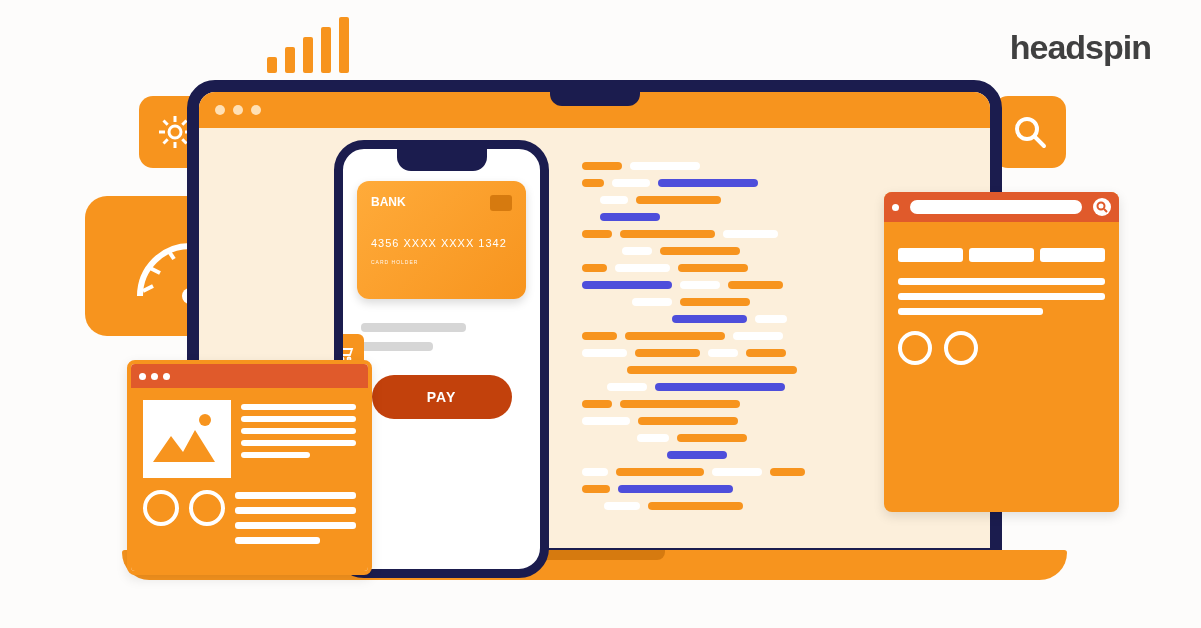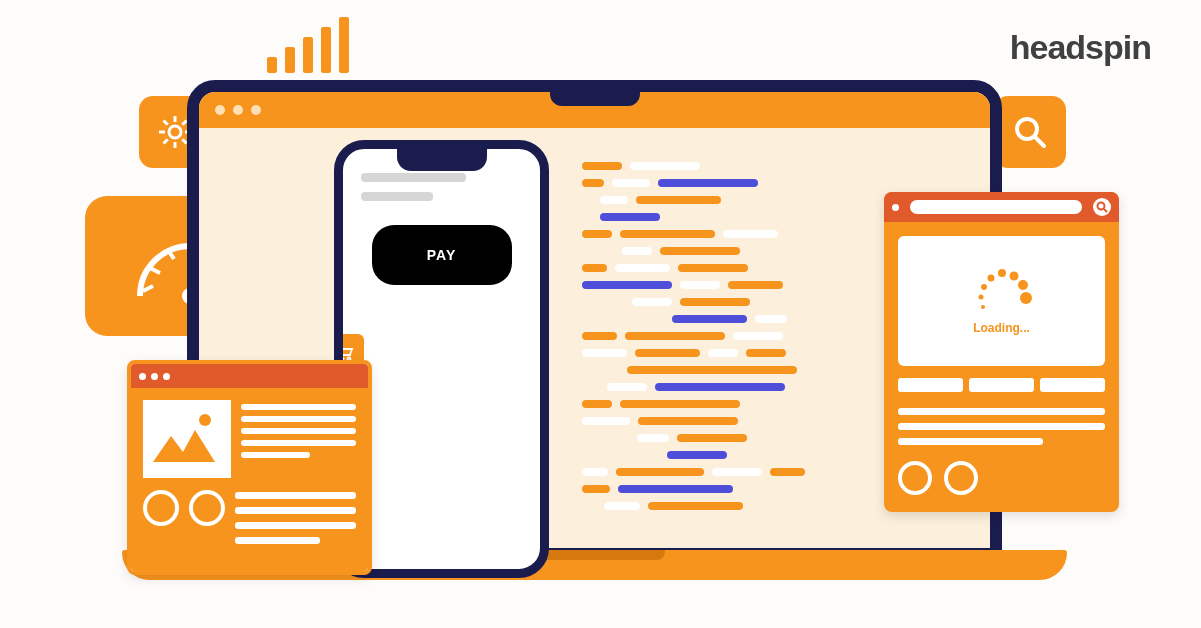--- a/index.html
+++ b/index.html
@@ -226,22 +226,22 @@
   align-items: center;
   justify-content: center;
 }
 .phone-lines { margin: 24px 18px 0; display: flex; flex-direction: column; gap: 10px; }
 .phone-lines div { height: 9px; background: #d6d6d6; border-radius: 4px; }
 .phone-lines div:nth-child(1){width:65%}
 .phone-lines div:nth-child(2){width:45%}
 .pay-btn {
   margin: 24px auto 0;
   width: 140px;
-  height: 60px;
-  background: #000000;
+  height: 44px;
+  background: #c2410c;
   border-radius: 22px;
   display: flex;
   align-items: center;
   justify-content: center;
   color: #fff;
   font-weight: 700;
   font-size: 14px;
   letter-spacing: 1px;
 }
 
@@ -448,20 +448,26 @@
       <div class="cb cb1" style="width:115px"></div>
     </div>
   <div class="code-row" style="margin-left:22px">
       <div class="cb cw" style="width:36px"></div>
       <div class="cb co" style="width:95px"></div>
     </div>
 </div>
 
 <div class="phone">
   <div class="phone-notch"></div>
+  <div class="card">
+    <div class="card-chip"></div>
+    <div class="card-bank">BANK</div>
+    <div class="card-num">4356   XXXX   XXXX   1342</div>
+    <div class="card-holder">CARD HOLDER</div>
+  </div>
   <div class="cart-tag">
     <svg width="20" height="20" viewBox="0 0 20 20">
         <g fill="none" stroke="#fff" stroke-width="1.8">
           <path d="M2 3h2l2 9h9l2-6H5"></path>
           <circle cx="7" cy="16" r="1.5"></circle>
           <circle cx="14" cy="16" r="1.5"></circle>
         </g>
       </svg>
   </div>
   <div class="phone-lines">
@@ -514,35 +520,20 @@
     <div class="search-circ">
       <svg width="12" height="12" viewBox="0 0 12 12">
           <g fill="none" stroke="#e05a2b" stroke-width="2">
             <circle cx="5" cy="5" r="3.5"></circle>
             <line x1="8" y1="8" x2="11" y2="11"></line>
           </g>
         </svg>
     </div>
   </div>
   <div class="right-body">
-    <div class="loading-box">
-      <div class="spinner">
-        <svg width="70" height="50" viewBox="0 0 70 50">
-          <circle cx="16" cy="40" r="2" fill="#f7941e"></circle>
-          <circle cx="14" cy="30" r="2.5" fill="#f7941e"></circle>
-          <circle cx="17" cy="20" r="3" fill="#f7941e"></circle>
-          <circle cx="24" cy="11" r="3.5" fill="#f7941e"></circle>
-          <circle cx="35" cy="6" r="4" fill="#f7941e"></circle>
-          <circle cx="47" cy="9" r="4.5" fill="#f7941e"></circle>
-          <circle cx="56" cy="18" r="5" fill="#f7941e"></circle>
-          <circle cx="59" cy="31" r="6" fill="#f7941e"></circle>
-        </svg>
-      </div>
-      <div class="loading-text">Loading...</div>
-    </div>
     <div class="row-bars">
         <div></div>
         <div></div>
         <div></div>
       </div>
     <div class="rlines">
         <div></div>
         <div></div>
         <div style="width:70%"></div>
       </div>

